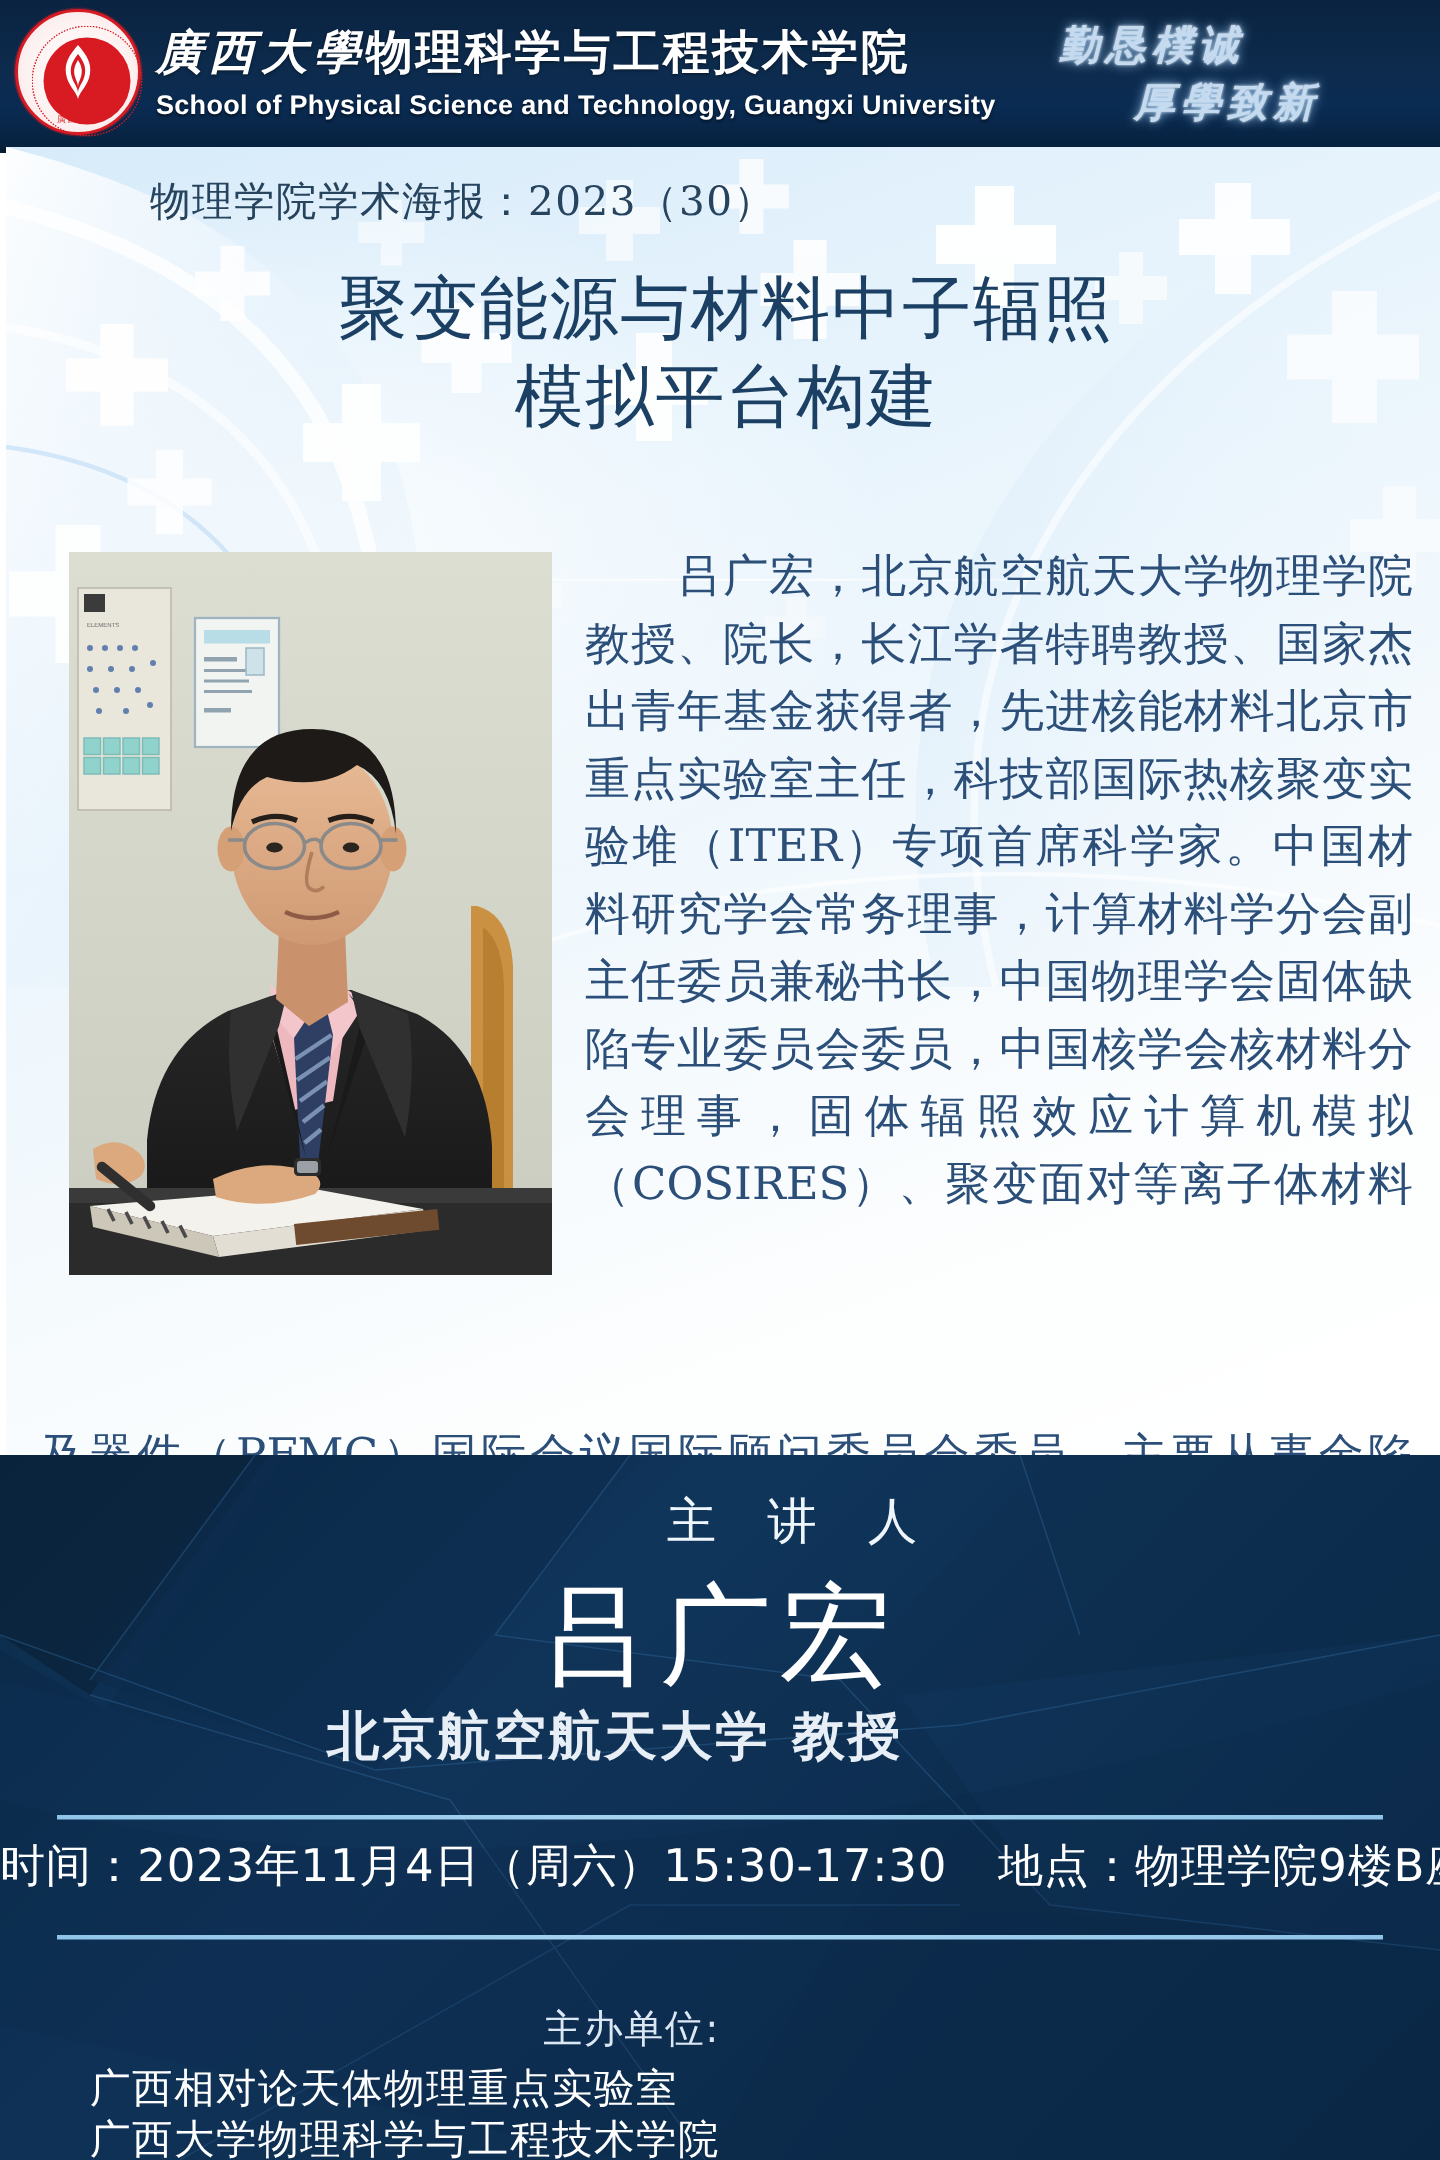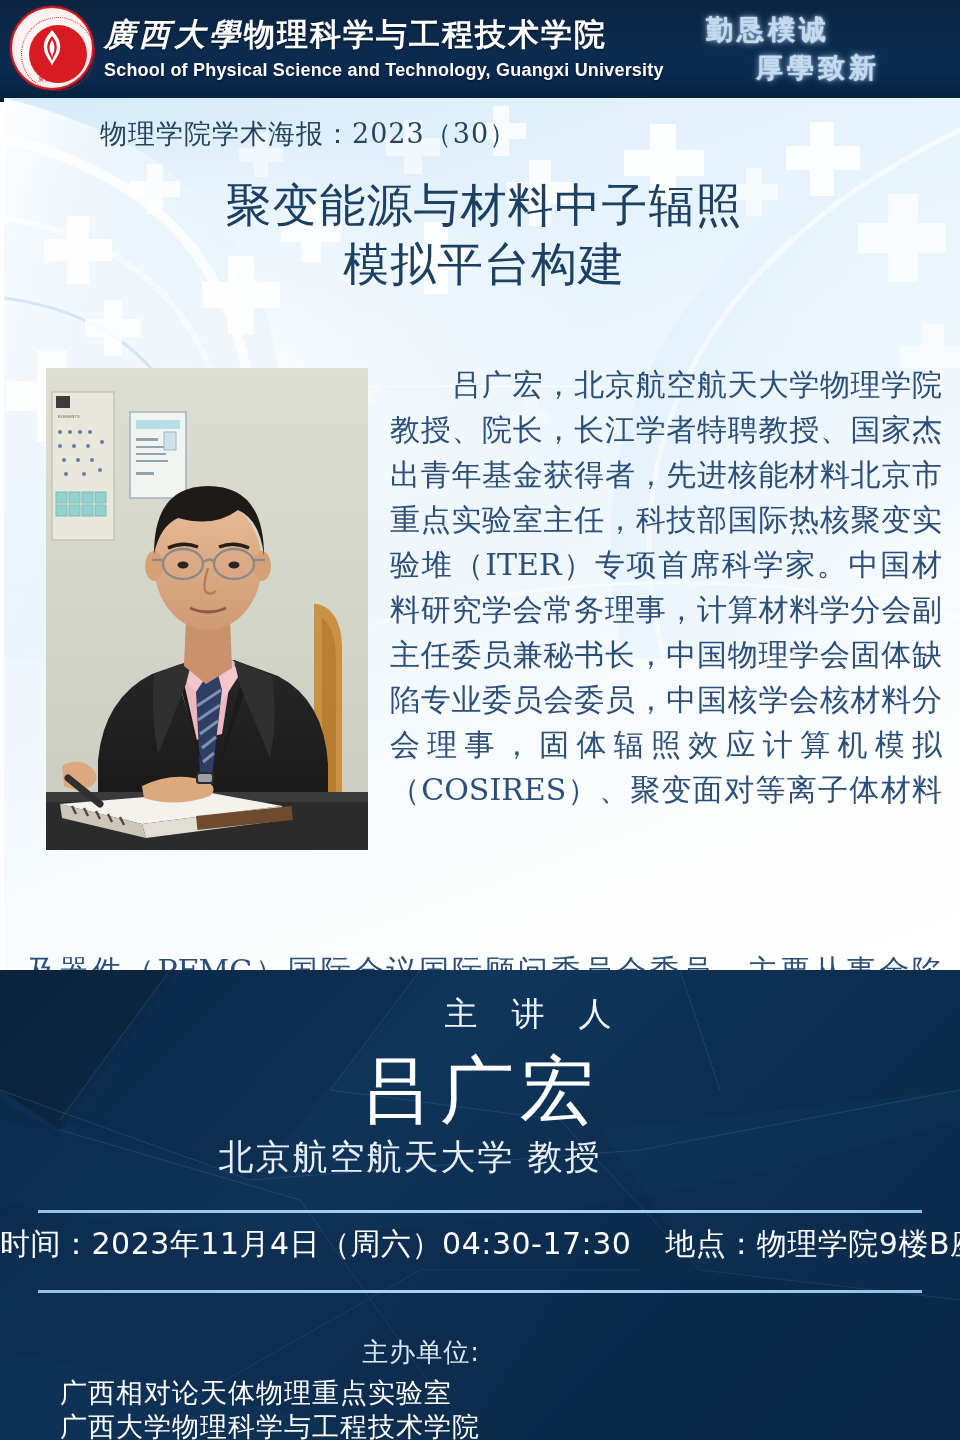--- a/index.html
+++ b/index.html
@@ -57,21 +57,21 @@
   }
   .hdr-cn .uni{ font-style:italic; font-family:"DejaVu Serif",serif; letter-spacing:4px; }
   .hdr-en{
     position:absolute; left:104px; top:60px;
     color:#ffffff; font-size:18px; font-weight:bold; letter-spacing:.2px;
     white-space:nowrap; text-shadow:0 1px 2px rgba(0,0,0,.55);
   }
   .motto{
     position:absolute; right:14px; top:6px; width:250px; height:86px;
     color:#cfe4f7; font-family:"DejaVu Serif","Liberation Serif",serif;
-    font-weight:bold;
+    font-style:italic; font-weight:bold;
   }
   .motto-l1{ position:absolute; left:10px; top:6px; font-size:27px; letter-spacing:4px;
     text-shadow:0 0 7px rgba(170,215,255,.9),0 0 2px #fff; opacity:.95;}
   .motto-l2{ position:absolute; left:60px; top:44px; font-size:27px; letter-spacing:4px;
     text-shadow:0 0 7px rgba(170,215,255,.9),0 0 2px #fff; opacity:.95;}
 
   
   .body-light{
     position:absolute; left:4px; top:98px; width:960px; height:891px;
     background:
@@ -137,21 +137,21 @@
     color:#eef5fb; font-size:33px; letter-spacing:34px; text-indent:34px;
     font-family:"DejaVu Sans","Liberation Sans",sans-serif; font-weight:300;margin-left:48px;
   }
   .speaker-name{
     position:absolute; left:0; top:72px; width:960px; text-align:center;
     color:#ffffff; font-size:74px; letter-spacing:6px; font-weight:400;
     font-family:"DejaVu Sans","Liberation Sans",sans-serif;
   }
   .speaker-affil{
     position:absolute; left:0; top:164px; width:820px; text-align:center;
-    color:#e7eef6; font-size:35px; letter-spacing:2px; font-weight:400;
+    color:#e7eef6; font-size:35px; letter-spacing:2px; font-weight:700;
     font-family:"DejaVu Serif","Liberation Serif",serif;
   }
 
   .rule{ position:absolute; left:38px; width:884px; height:3px;
     background:linear-gradient(90deg,#8fc4e8,#a8d4f0 50%,#8fc4e8); }
   .rule-top{ top:240px; }
   .rule-bot{ top:320px; }
 
   .when-where{
     position:absolute; left:0; top:254px; width:960px;
@@ -495,21 +495,21 @@
     </g>
     <path d="M0,230 C260,300 620,250 960,150 L960,470 L0,470 Z" fill="#0b2747" opacity=".25"></path>
   </svg>
 
   <div class="lbl-host">主讲人</div>
   <div class="speaker-name">吕广宏</div>
   <div class="speaker-affil">北京航空航天大学  教授</div>
 
   <div class="rule rule-top"></div>
 
-  <div class="when-where"><span>时间：</span><span>2023年11月4日（周六）04:30-17:30</span><span class="gap"></span><span>地点：</span><span>物理学院9楼B座天象馆</span></div>
+  <div class="when-where"><span>时间：</span><span>2023年11月4日（周六）15:30-17:30</span><span class="gap"></span><span>地点：</span><span>物理学院9楼B座天象馆</span></div>
 
   <div class="rule rule-bot"></div>
 
   <div class="organizer">
     <div class="org-label">主办单位:</div>
     <div class="org-lines">
       <div class="org-line">广西相对论天体物理重点实验室</div>
       <div class="org-line">广西大学物理科学与工程技术学院</div>
     </div>
   </div>

